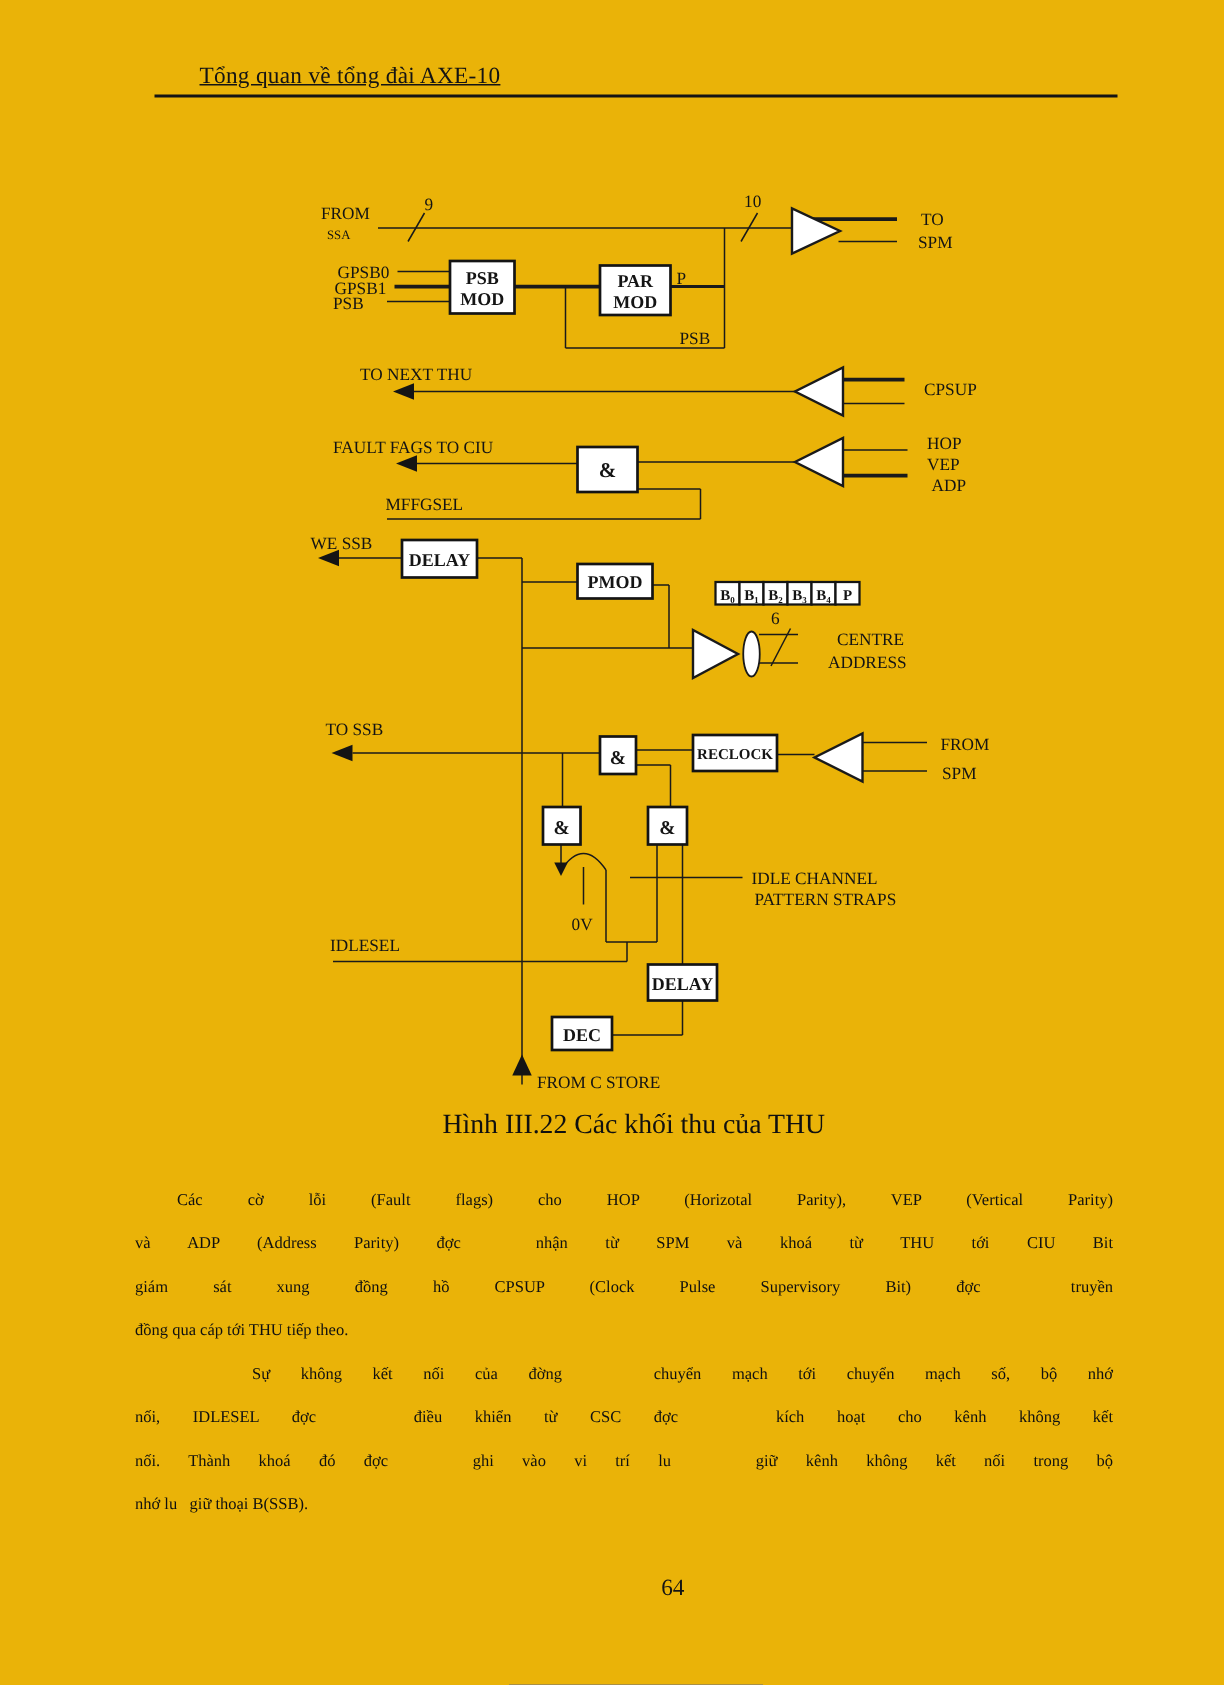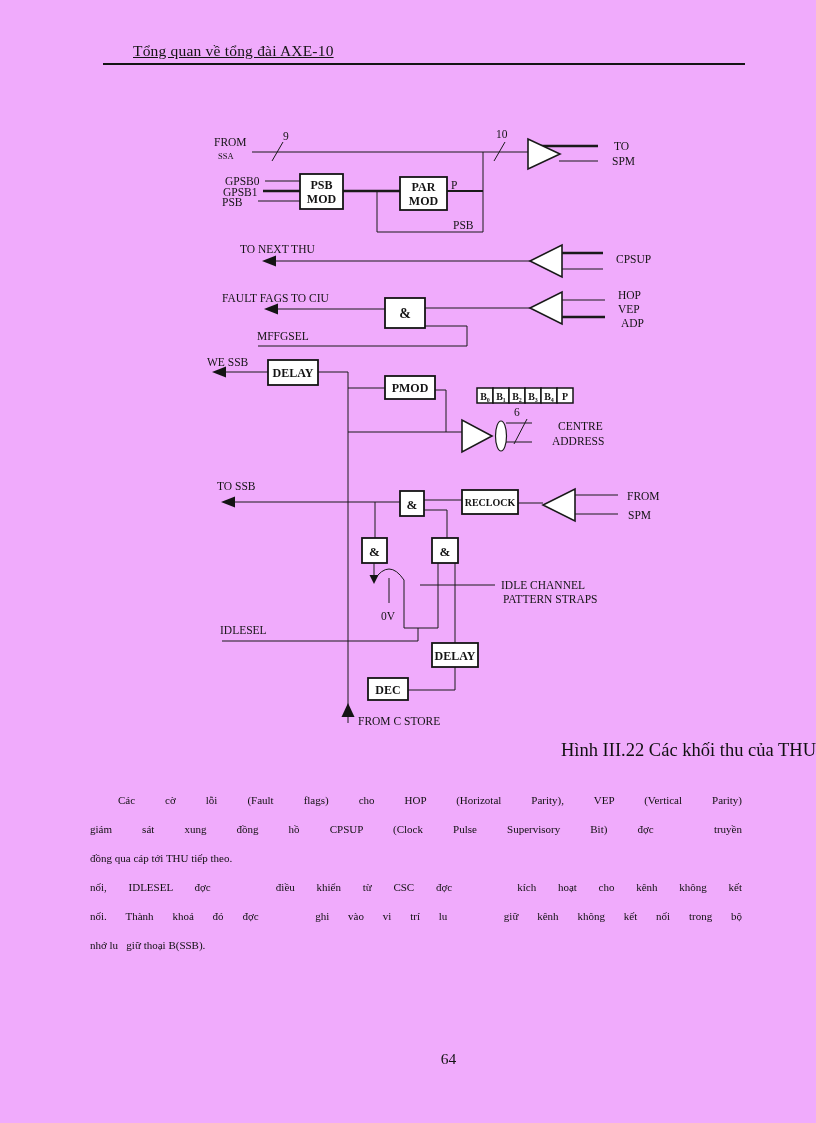--- a/index.html
+++ b/index.html
@@ -1,33 +1,33 @@
 <!DOCTYPE html>
 <html><head>
 <meta charset="utf-8">
 <style>
   html,body{margin:0;padding:0;background:#777;}
   .page{
     position:relative;width:816px;height:1123px;margin:0 auto;
-    background:#f0abfc;overflow:hidden;
+    background:#eab308;overflow:hidden;
     font-family:"Liberation Serif","DejaVu Serif",serif;color:#111;
   }
   .header-rule{
     position:absolute;left:103px;top:42px;width:642px;height:21px;
     border-bottom:2px solid #141414;
   }
   .header-text{
     display:inline-block;margin-left:30px;font-size:15.5px;color:#141414;
     text-decoration:underline;letter-spacing:.2px;white-space:pre;
   }
   svg.diagram{position:absolute;left:0;top:0;}
   svg text{font-family:"Liberation Serif","DejaVu Serif",serif;fill:#141414;}
   .caption{
     position:absolute;left:0;top:740px;width:816px;box-sizing:border-box;
-    padding-left:29px;text-align:right;font-size:18.5px;color:#101010;
+    padding-left:29px;text-align:center;font-size:18.5px;color:#101010;
   }
   .bodytext{position:absolute;left:90px;top:786px;width:652px;}
   .bodyline{
     font-size:11px;line-height:29px;height:29px;color:#101010;
     text-align:justify;text-align-last:justify;white-space:pre-wrap;
   }
   .bodyline.lastline{text-align-last:auto;}
   .bodyline.indent1{padding-left:28px;}
   .bodyline.indent2{padding-left:78px;}
   .pagenum{
@@ -221,22 +221,24 @@
       <text x="381" y="620">0V</text>
       <text x="220" y="634">IDLESEL</text>
       <text x="358" y="725">FROM C STORE</text>
     </g>
   </svg>
 
   <div class="caption">Hình III.22 Các khối thu của THU</div>
 
   <div class="bodytext">
     <div class="bodyline indent1">Các cờ lỗi (Fault flags) cho HOP (Horizotal Parity), VEP (Vertical Parity)</div>
+    <div class="bodyline">và ADP (Address Parity) đợc  nhận từ SPM và khoá từ THU tới CIU Bit</div>
     <div class="bodyline">giám sát xung đồng hồ CPSUP (Clock Pulse Supervisory Bit) đợc  truyền</div>
     <div class="bodyline lastline">đồng qua cáp tới THU tiếp theo.</div>
+    <div class="bodyline indent2">Sự không kết nối của đờng   chuyển mạch tới chuyển mạch số, bộ nhớ</div>
     <div class="bodyline">nối, IDLESEL đợc   điều khiển từ CSC đợc   kích hoạt cho kênh không kết</div>
     <div class="bodyline">nối. Thành khoá đó đợc   ghi vào vi trí lu   giữ kênh không kết nối trong bộ</div>
     <div class="bodyline lastline">nhớ lu   giữ thoại B(SSB).</div>
   </div>
 
   <div class="pagenum">64</div>
 
 </div>
 
 </body></html>

